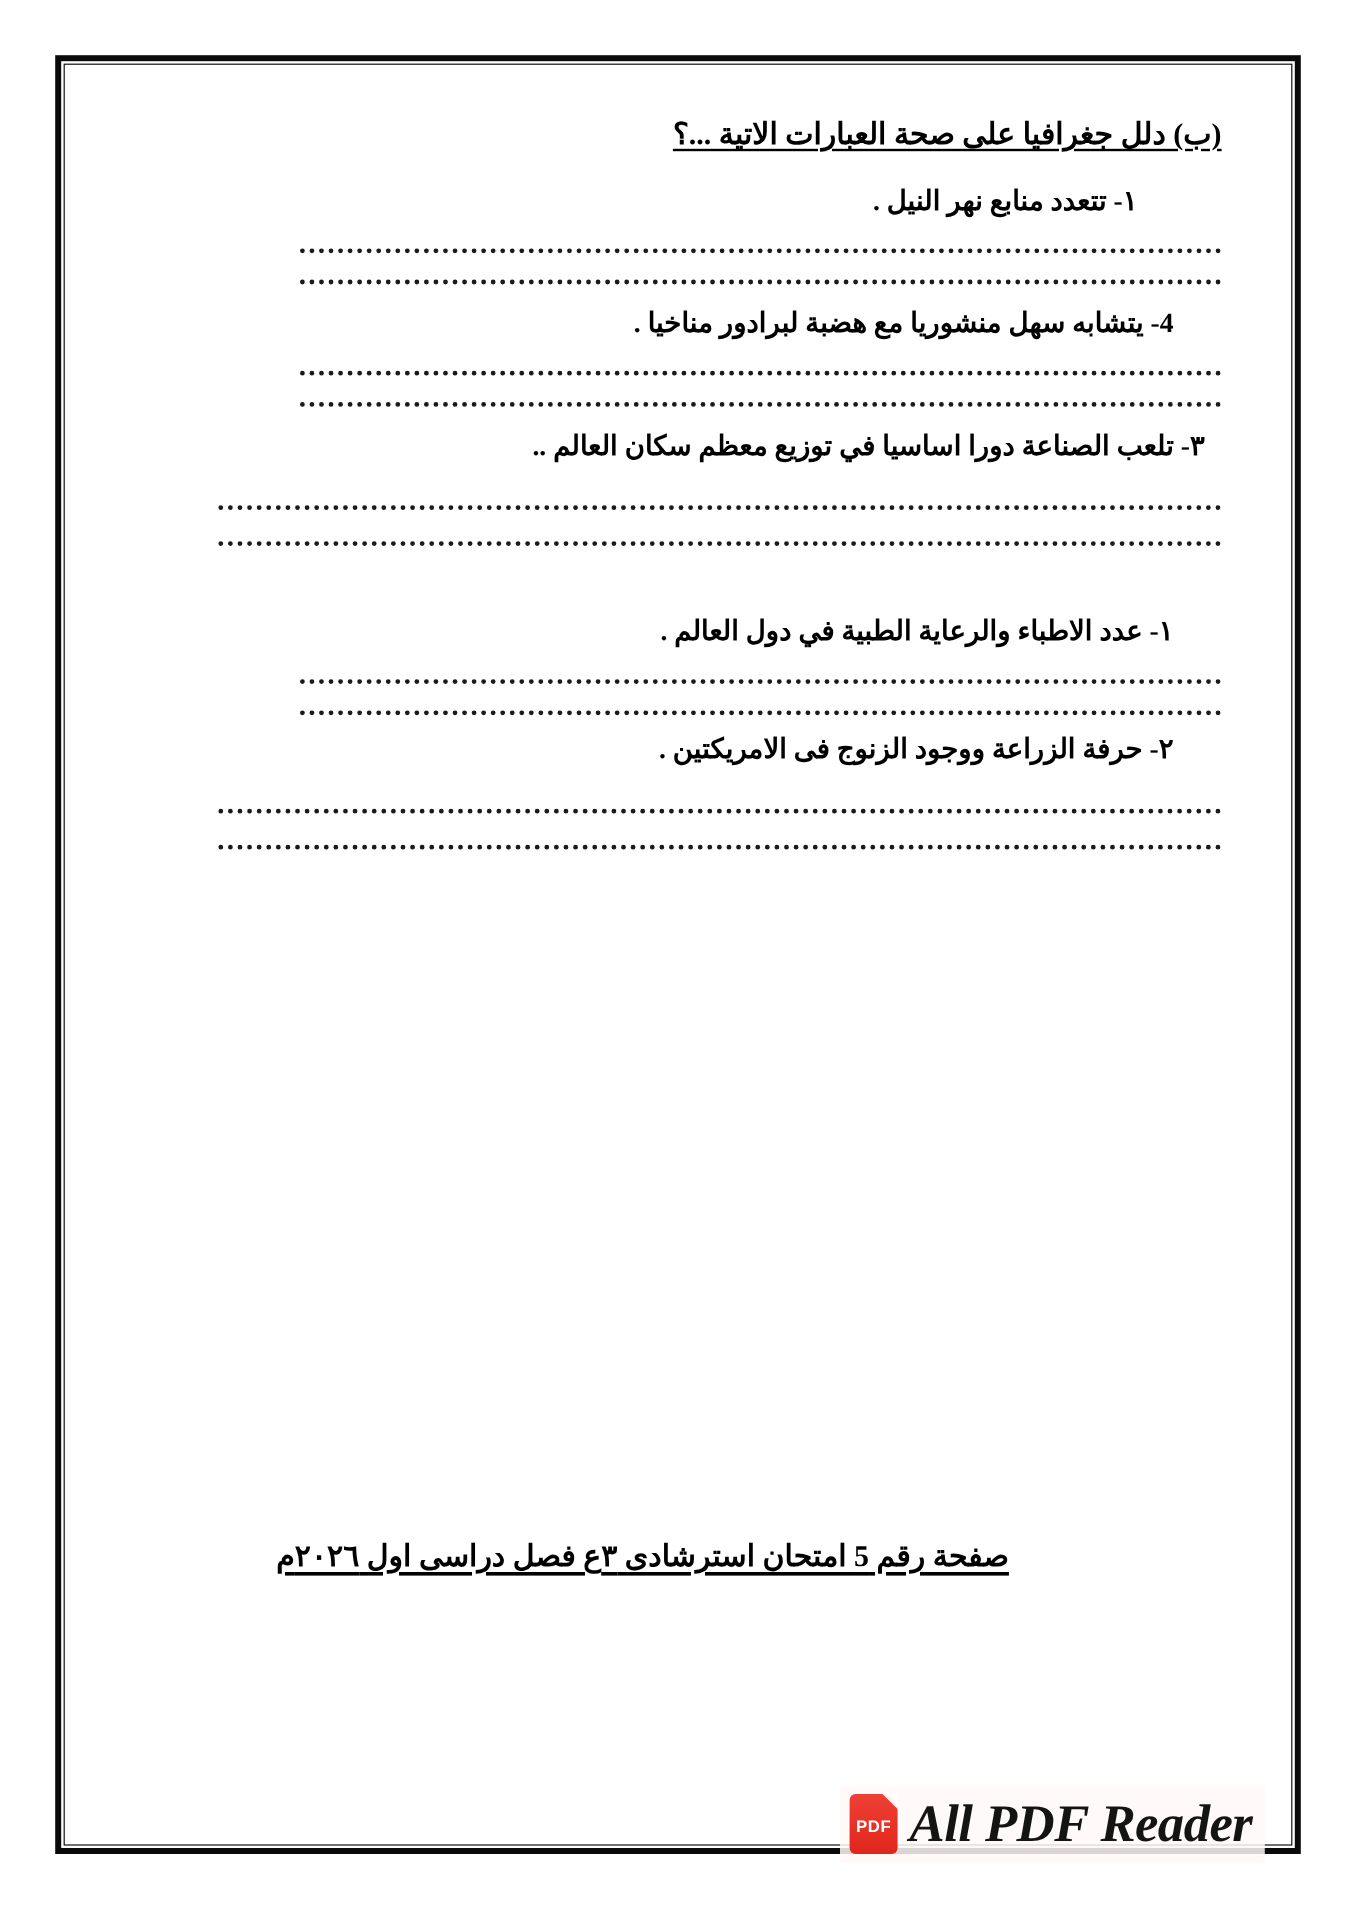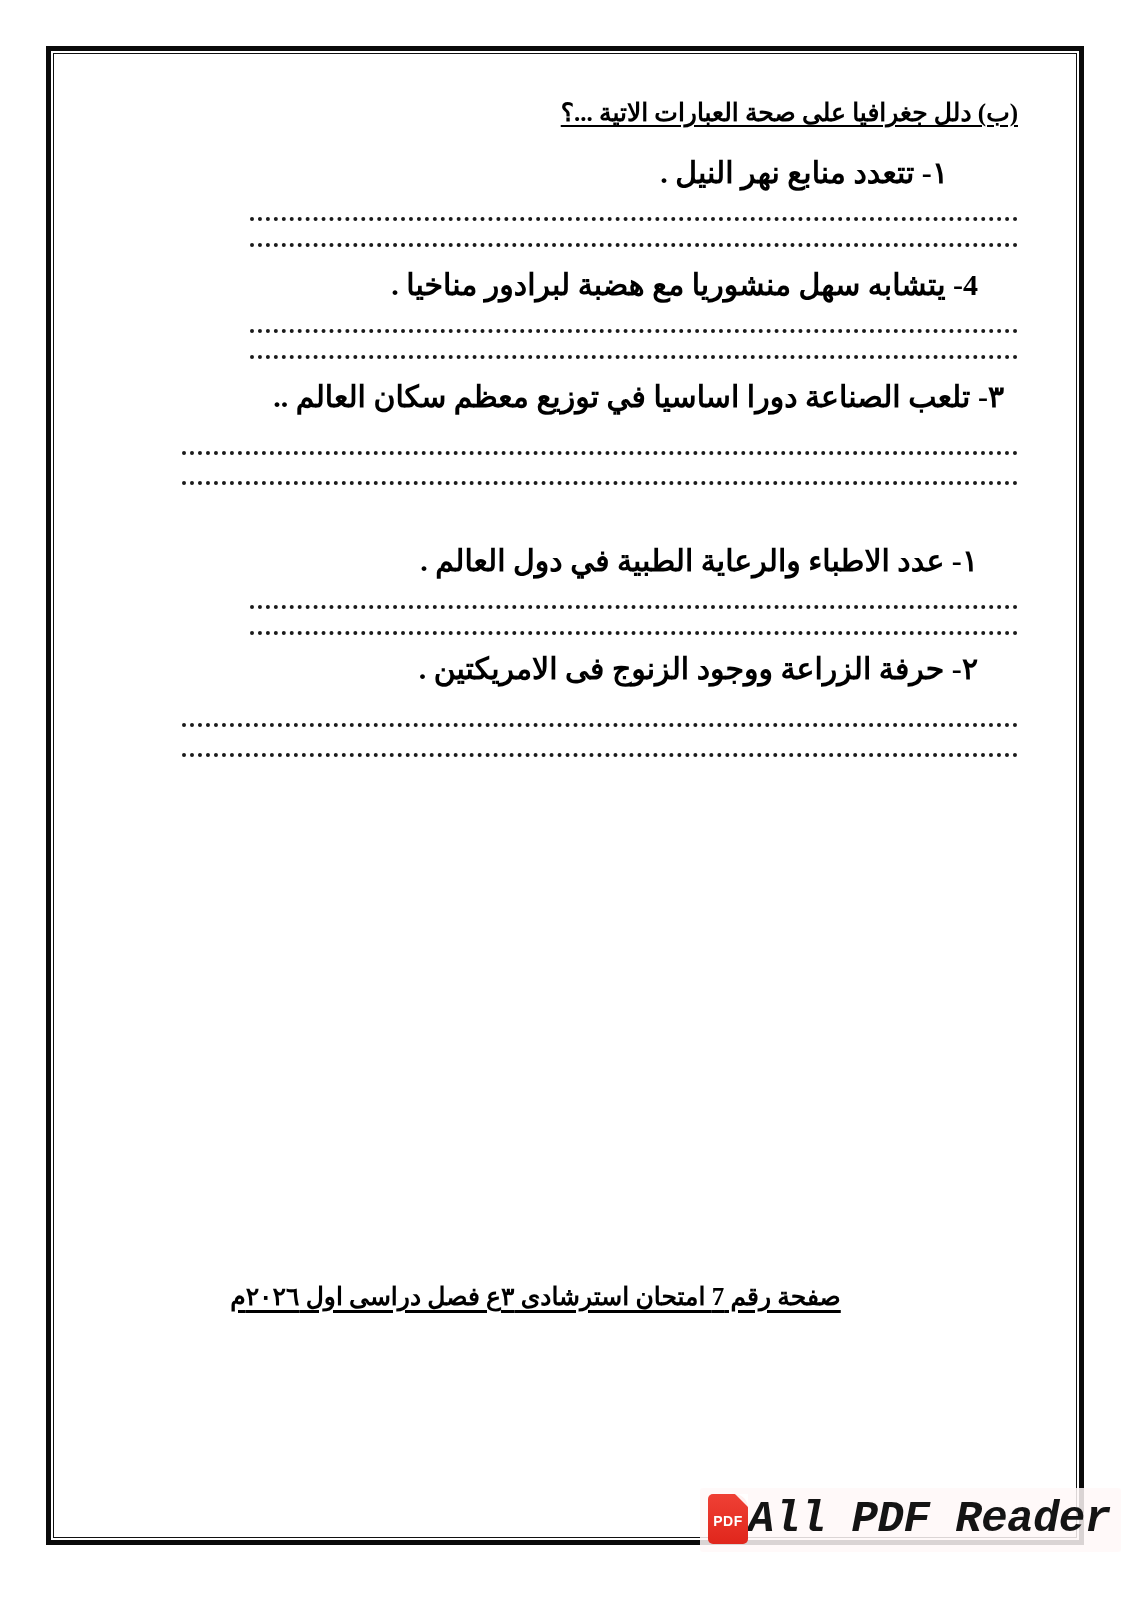--- a/index.html
+++ b/index.html
@@ -54,21 +54,21 @@
     margin: 0 0 4px 0;
     line-height: 1.35;
   }
   .q-heading .ul {
     text-decoration: underline;
     text-underline-offset: 4px;
     text-decoration-thickness: 2px;
   }
 
   .item {
-    font-size: 30px;
+    font-size: 23px;
     font-weight: bold;
     color: #000;
     line-height: 1.4;
     margin: 0;
     padding: 0 0 0 0;
   }
 
   
   .dots {
     height: 20px;
@@ -117,20 +117,21 @@
     padding-right: 60px;
   }
 
   
   .watermark {
     position: absolute;
     left: 700px;
     top: 1488px;
     display: flex;
     align-items: center;
+    gap: 10px;
     direction: ltr;
     background: rgba(255,248,248,0.85);
     padding: 6px 10px 8px 8px;
     border-radius: 3px;
   }
   .pdf-badge {
     position: relative;
     width: 40px;
     height: 50px;
     background: linear-gradient(180deg,#ef4035 0%,#e0261c 100%);
@@ -150,21 +151,21 @@
   }
   .pdf-badge span {
     color: #ffffff;
     font-family: "Liberation Sans", sans-serif;
     font-weight: bold;
     font-size: 14px;
     letter-spacing: .5px;
     transform: translateY(2px);
   }
   .wm-text {
-    font-family: Liberation Mono, monospace;
+    font-family: Liberation Serif, serif;
     font-style: italic;
     font-weight: bold;
     font-size: 44px;
     color: #141414;
     letter-spacing: -0.5px;
     white-space: nowrap;
   }
 </style>
 </head>
 <body>
@@ -219,21 +220,21 @@
 
     <div class="item indent-2">٢- حرفة الزراعة ووجود الزنوج فى الامريكتين .</div>
     <div class="sp-24"></div>
     <div class="dots long"></div>
     <div class="sp-10"></div>
     <div class="dots long"></div>
 
   </div>
 
   <div class="footer">
-    <span class="footer-text">صفحة رقم 7 امتحان استرشادى ٣ع فصل دراسى اول ٢٠٢٦م</span>
+    <span class="footer-text">صفحة رقم 5 امتحان استرشادى ٣ع فصل دراسى اول ٢٠٢٦م</span>
   </div>
 
   <div class="watermark">
     <span class="pdf-badge">
       <span>PDF</span>
     </span>
     <span class="wm-text">All PDF Reader</span>
   </div>
 
 </div>

